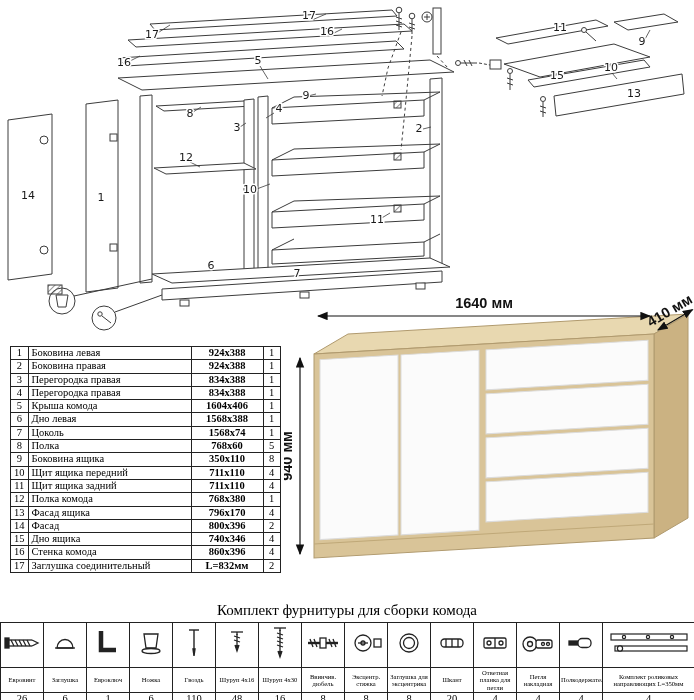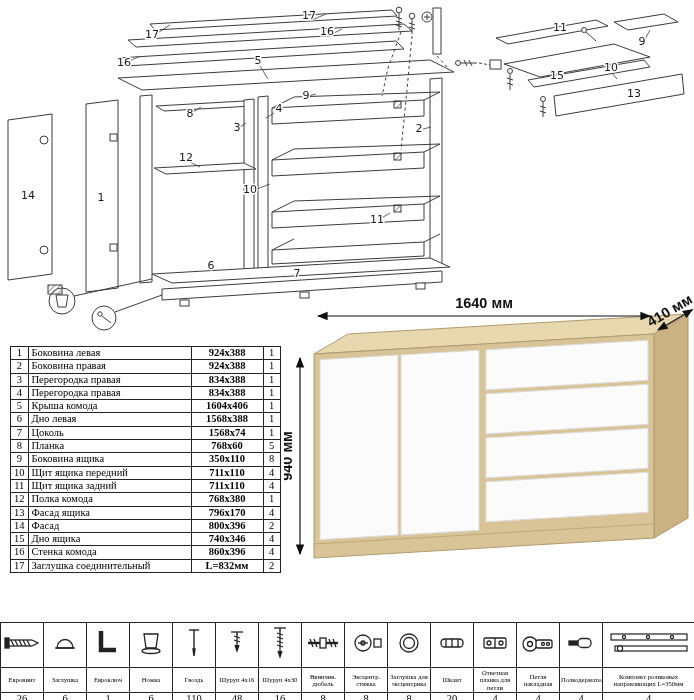--- a/index.html
+++ b/index.html
@@ -260,21 +260,21 @@
 
         <tr>
           <td class="c-num">7</td>
           <td class="c-name">Цоколь</td>
           <td class="c-size">1568х74</td>
           <td class="c-qty">1</td>
         </tr>
 
         <tr>
           <td class="c-num">8</td>
-          <td class="c-name">Планка</td>
+          <td class="c-name">Полка</td>
           <td class="c-size">768х60</td>
           <td class="c-qty">5</td>
         </tr>
 
         <tr>
           <td class="c-num">9</td>
           <td class="c-name">Боковина ящика</td>
           <td class="c-size">350х110</td>
           <td class="c-qty">8</td>
         </tr>
@@ -365,20 +365,21 @@
 
     <g transform="translate(374,48) rotate(-30.5)">
       <line x1="0" y1="0" x2="40" y2="0" stroke="#111" stroke-width="1.2" marker-start="url(#arrw)" marker-end="url(#arrw)"></line>
       <text class="dim" x="20" y="-6">410 мм</text>
     </g>
 
     <line x1="16" y1="76" x2="16" y2="272" stroke="#111" stroke-width="1.2" marker-start="url(#arrw)" marker-end="url(#arrw)"></line>
     <text class="dim" transform="translate(8,174) rotate(-90)">940 мм</text>
   </svg>
 
+  <div class="hw-title">Комплект фурнитуры для сборки комода</div>
 
   <table class="hw">
     <colgroup>
       <col class="std">
         <col class="std">
         <col class="std">
         <col class="std">
         <col class="std">
       <col class="std">
         <col class="std">

